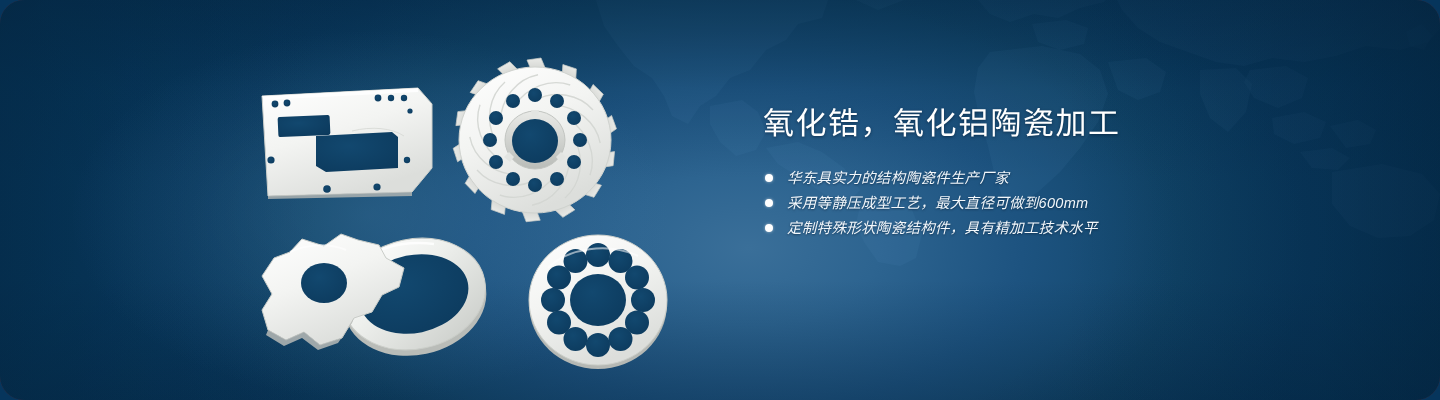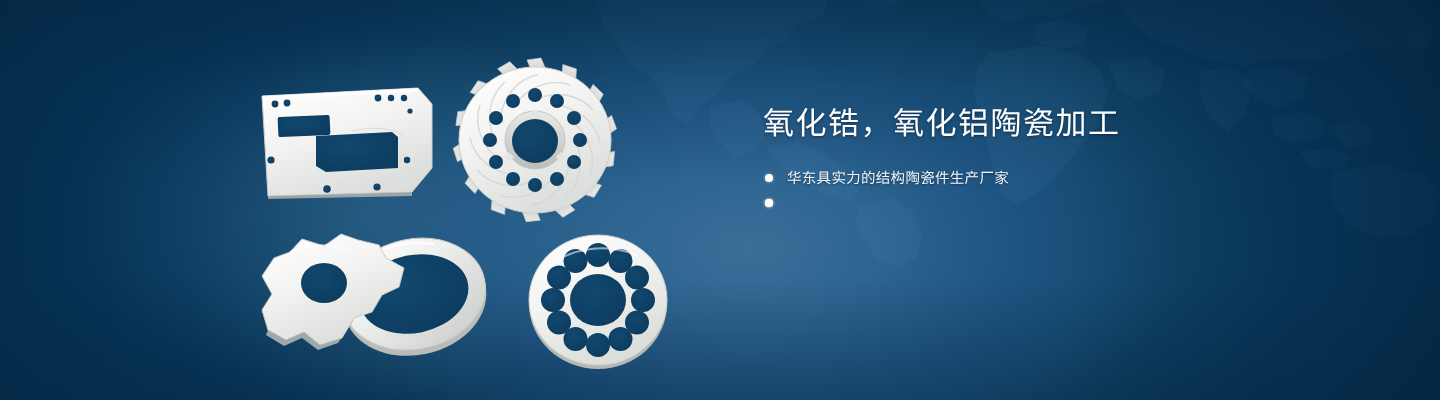--- a/index.html
+++ b/index.html
@@ -4,20 +4,21 @@
 <title>Ceramic Banner</title>
 <style>
   html,body{margin:0;padding:0;background:#06355c;}
   body{font-family:"Liberation Sans","DejaVu Sans",sans-serif;}
 
   #banner{
     position:relative;
     width:1440px;height:400px;
     overflow:hidden;
     background:#7f1d1d;
+    border-radius:24px;
   }
 
   
   .bg-base{
     position:absolute;inset:0;
     background:
       radial-gradient(ellipse 720px 430px at 52% 62%,
         #3a6f99 0%,
         #2d6490 18%,
         #1d5380 38%,
@@ -91,20 +92,21 @@
   .bullets li{
     position:relative;
     color:#f2f7fb;
     font-size:14.5px;
     line-height:24px;
     padding-left:24px;
     margin:0 0 1px 0;
     letter-spacing:.3px;
     white-space:nowrap;
     text-shadow:0 1px 2px rgba(0,18,36,.5);
+    font-style:italic;
   }
   .dot{
     position:absolute;
     left:2px;top:8px;
     width:8px;height:8px;
     border-radius:50%;
     background:#ffffff;
     box-shadow:0 0 3px rgba(255,255,255,.55);
   }
 </style>
@@ -320,20 +322,22 @@
   <div class="copy">
     <h1 class="headline">氧化锆，氧化铝陶瓷加工</h1>
 
     <ul class="bullets">
       <li>
         <span class="dot"></span>
         <span>华东具实力的结构陶瓷件生产厂家</span>
       </li>
       <li>
         <span class="dot"></span>
+        <span>采用等静压成型工艺，最大直径可做到600mm</span>
       </li>
       <li>
         <span class="dot"></span>
+        <span>定制特殊形状陶瓷结构件，具有精加工技术水平</span>
       </li>
     </ul>
   </div>
 
 </div>
 
 </body></html>

